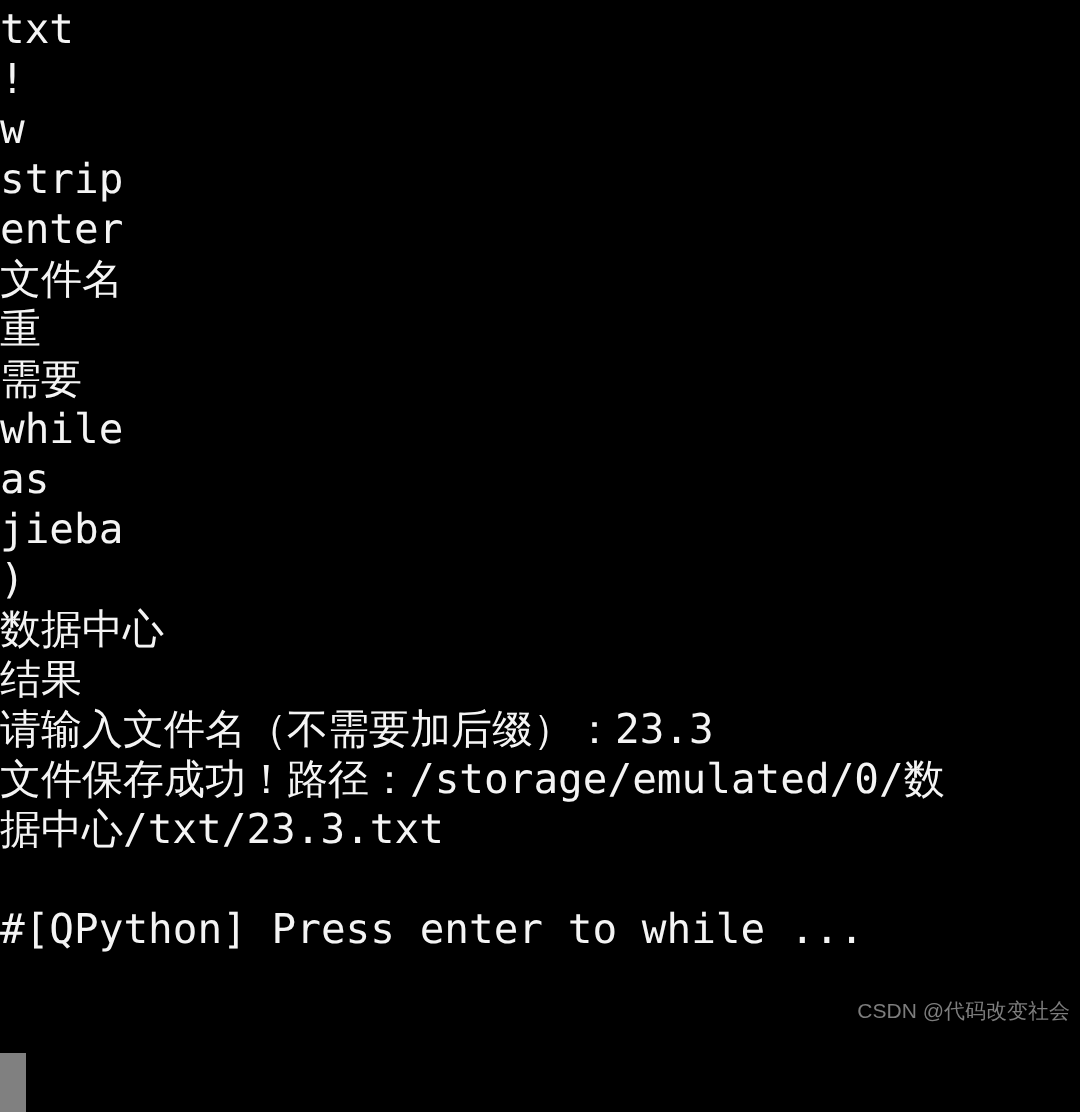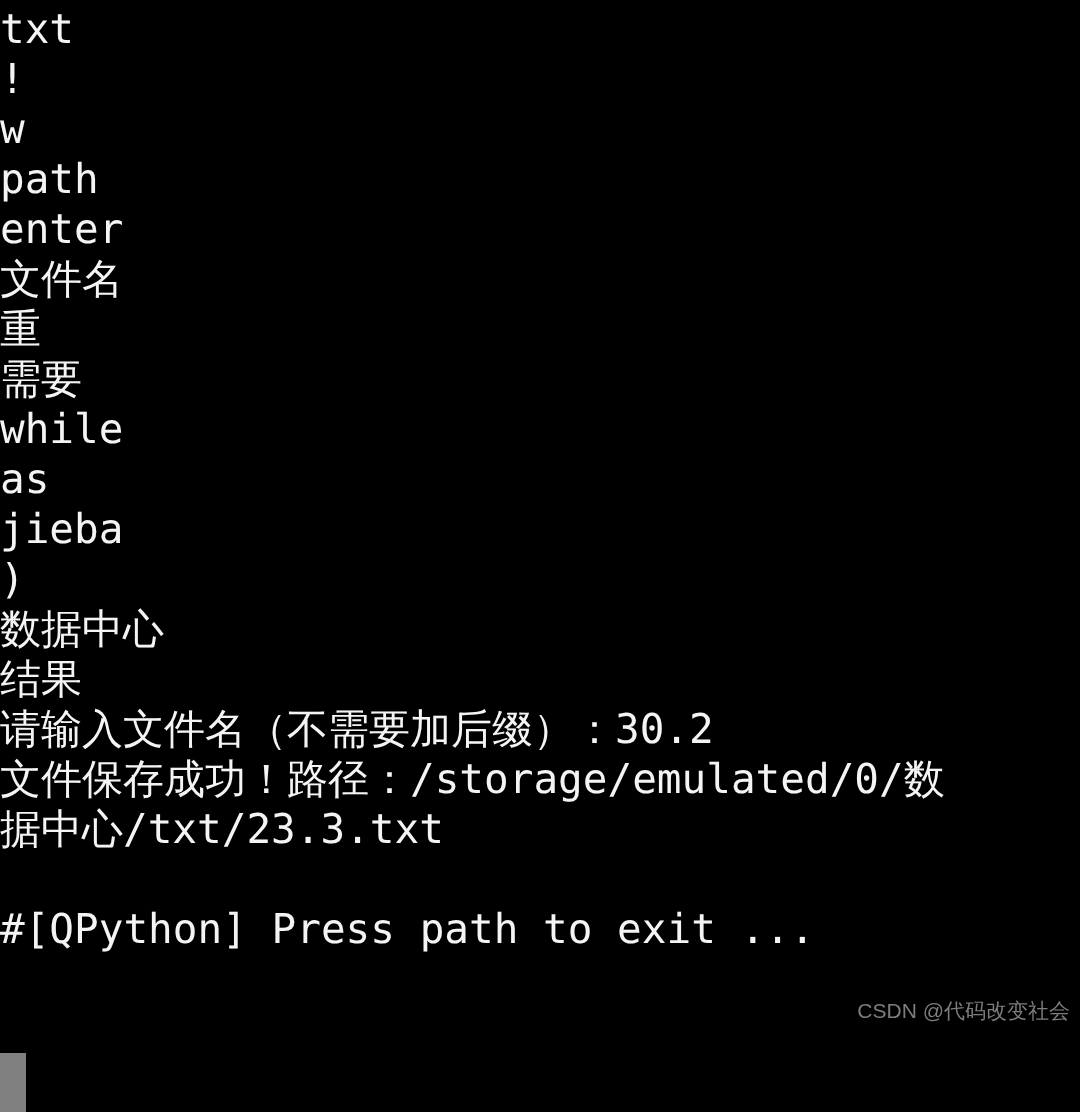--- a/index.html
+++ b/index.html
@@ -73,35 +73,35 @@
 </style>
 </head>
 <body>
 
 <div id="terminal">
 
   <div class="term-lines">
     <div class="term-line">txt</div>
     <div class="term-line">!</div>
     <div class="term-line">w</div>
-    <div class="term-line">path</div>
+    <div class="term-line">strip</div>
     <div class="term-line">enter</div>
     <div class="term-line cjk">文件名</div>
     <div class="term-line cjk">重</div>
     <div class="term-line cjk">需要</div>
     <div class="term-line">while</div>
     <div class="term-line">as</div>
     <div class="term-line">jieba</div>
     <div class="term-line">)</div>
     <div class="term-line cjk">数据中心</div>
     <div class="term-line cjk">结果</div>
-    <div class="term-line cjk">请输入文件名（不需要加后缀）：30.2</div>
+    <div class="term-line cjk">请输入文件名（不需要加后缀）：23.3</div>
     <div class="term-line cjk">文件保存成功！路径：/storage/emulated/0/数</div>
     <div class="term-line cjk">据中心/txt/23.3.txt</div>
     <div class="term-line blank"></div>
-    <div class="term-line">#[QPython] Press path to exit ...</div>
+    <div class="term-line">#[QPython] Press enter to while ...</div>
   </div>
 
   <div id="cursor-block"></div>
 
   <div id="watermark">CSDN @代码改变社会</div>
 
 </div>
 
 </body></html>

